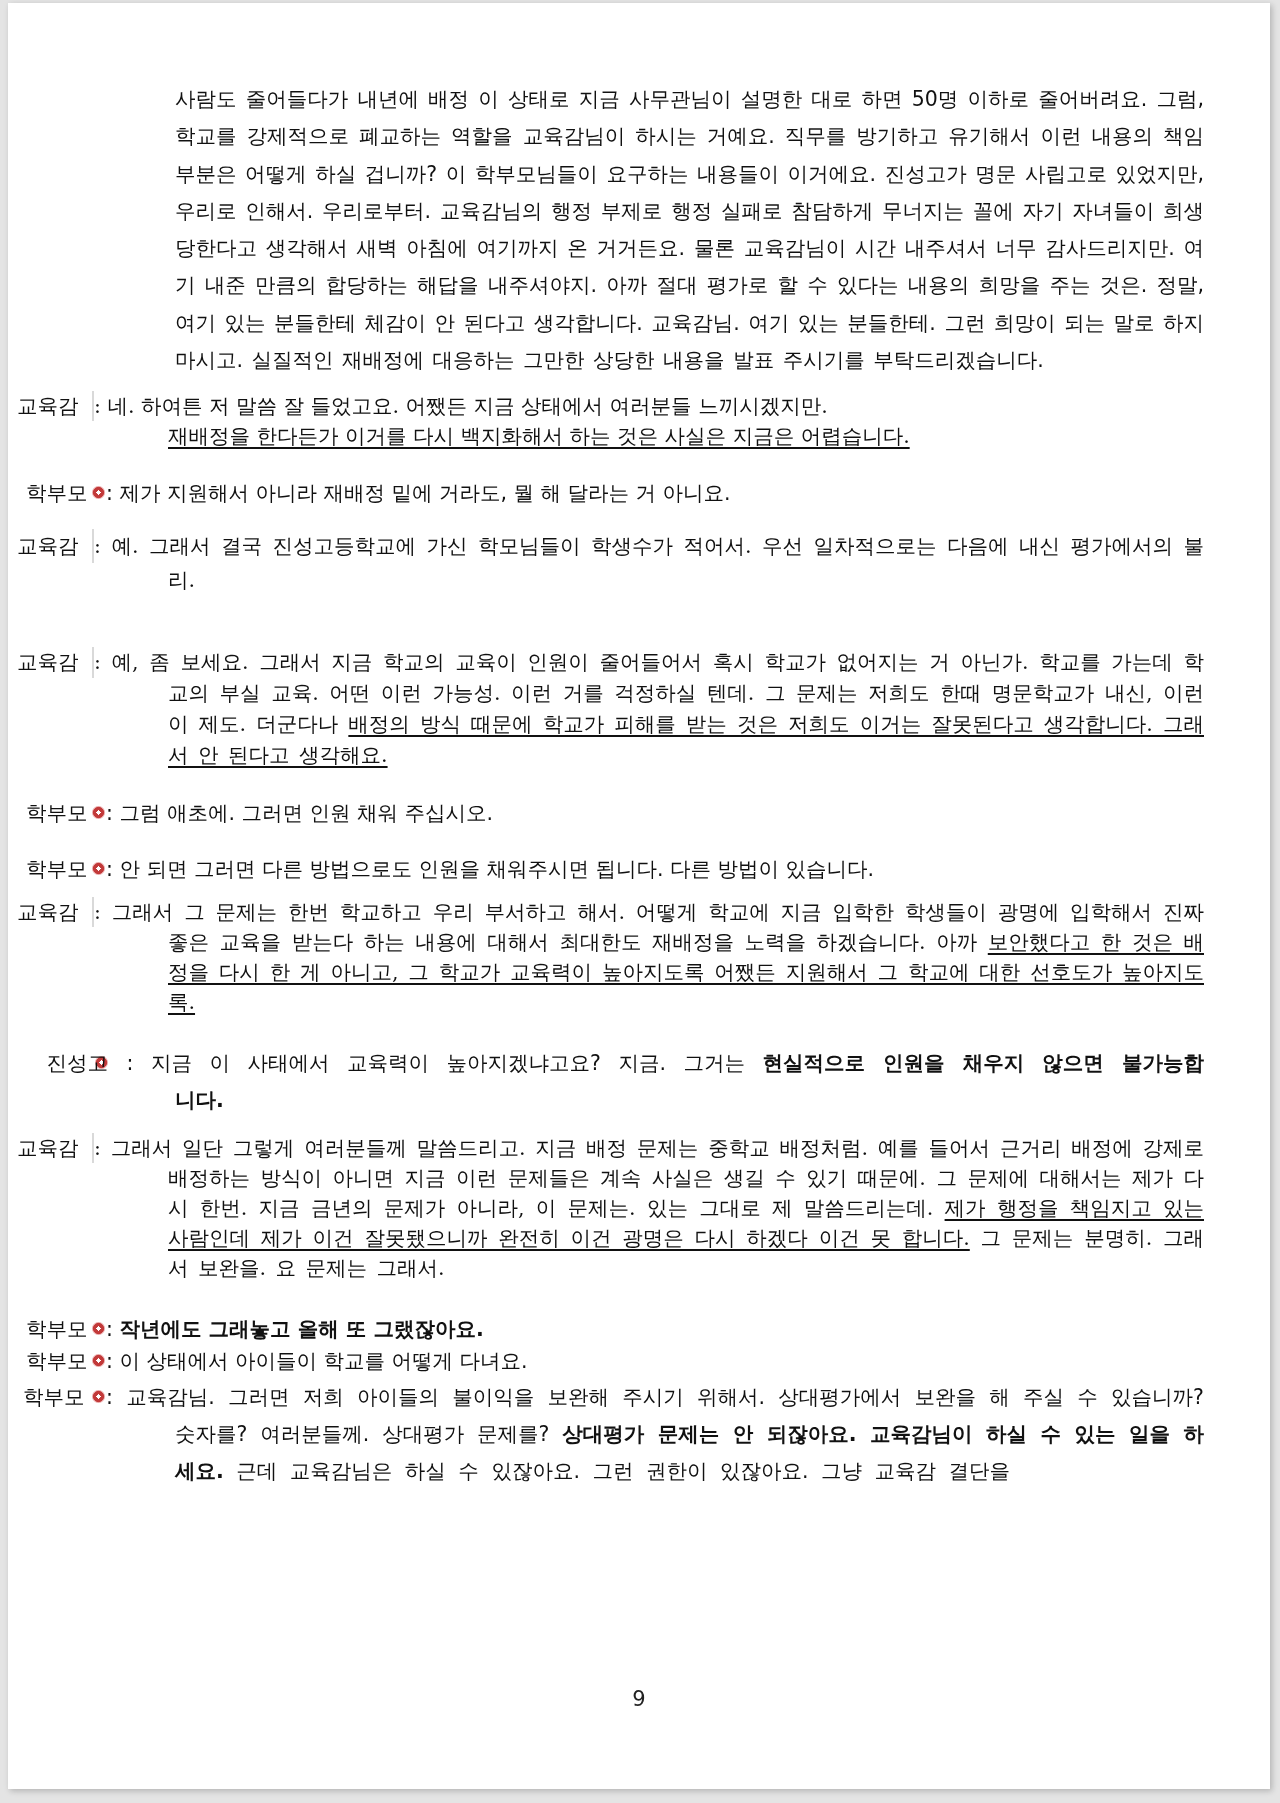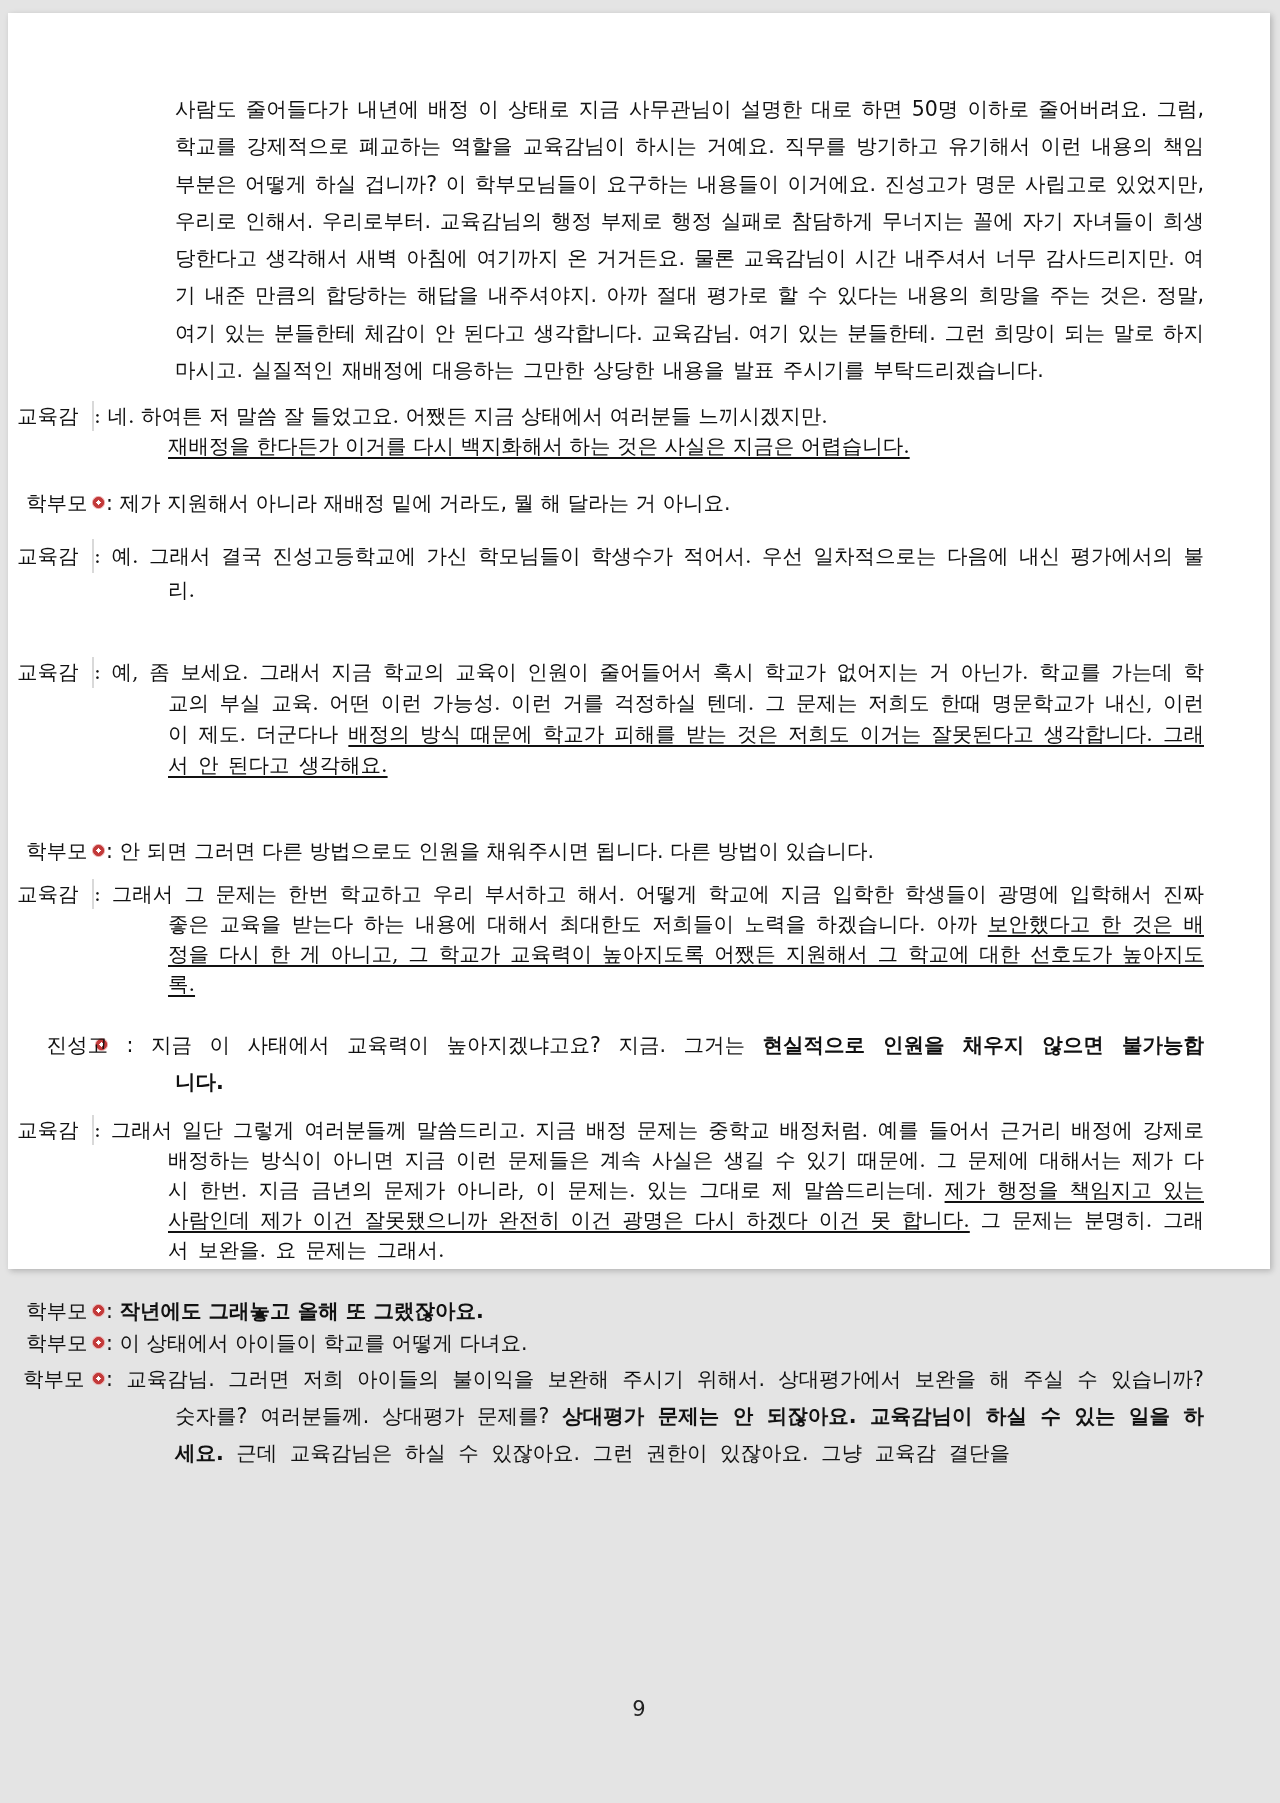--- a/index.html
+++ b/index.html
@@ -4,22 +4,22 @@
   <style>
     html, body { margin: 0; padding: 0; }
     body {
       width: 1280px; height: 1803px;
       background: #e4e4e4;
       position: relative;
       overflow: hidden;
     }
     .page {
       position: absolute;
-      left: 8px; top: 13px;
-      width: 1262px; height: 1256px;
+      left: 8px; top: 3px;
+      width: 1262px; height: 1786px;
       background: #ffffff;
       box-shadow: 2px 2px 6px rgba(0,0,0,0.22);
     }
     .content {
       position: absolute;
       left: 84px; top: 78px;
       width: 1112px;
       color: #111;
       font-size: 20.5px;
     }
@@ -105,34 +105,39 @@
 
     <div class="gap-m"></div>
 
     <div class="turn serif">
       <div class="hang para" style="line-height:31px; word-spacing:3px;">
         <span class="label label-official">교육감</span><span>: </span><span>예, 좀 보세요. 그래서 지금 학교의 교육이 인원이 줄어들어서 혹시 학교가 없어지는 거 아닌가. 학교를 가는데 학교의 부실 교육. 어떤 이런 가능성. 이런 거를 걱정하실 텐데. 그 문제는 저희도 한때 명문학교가 내신, 이런 이 제도. 더군다나</span> <u>배정의 방식 때문에 학교가 피해를 받는 것은 저희도 이거는 잘못된다고 생각합니다. 그래서 안 된다고 생각해요.</u>
       </div>
     </div>
     <div class="gap-l"></div>
 
+    <div class="turn sans">
+      <div class="hang-parent">
+        <span class="seal"></span><span class="label">학부모</span><span>: </span><span>그럼 애초에. 그러면 인원 채워 주십시오.</span>
+      </div>
+    </div>
     <div class="gap-s"></div>
 
     <div class="gap-s"></div>
 
     <div class="turn sans">
       <div class="hang-parent">
         <span class="seal"></span><span class="label">학부모</span><span>: </span><span>안 되면 그러면 다른 방법으로도 인원을 채워주시면 됩니다. 다른 방법이 있습니다.</span>
       </div>
     </div>
     <div class="gap-s"></div>
 
     <div class="turn serif">
       <div class="hang para" style="line-height:30px; word-spacing:3px;">
-        <span class="label label-official">교육감</span><span>: </span><span>그래서 그 문제는 한번 학교하고 우리 부서하고 해서. 어떻게 학교에 지금 입학한 학생들이 광명에 입학해서 진짜 좋은 교육을 받는다 하는 내용에 대해서 최대한도 저희들이 노력을 하겠습니다. 아까</span> <u>보안했다고 한 것은 배정을 다시 한 게 아니고, 그 학교가 교육력이 높아지도록 어쨌든 지원해서 그 학교에 대한 선호도가 높아지도록.</u>
+        <span class="label label-official">교육감</span><span>: </span><span>그래서 그 문제는 한번 학교하고 우리 부서하고 해서. 어떻게 학교에 지금 입학한 학생들이 광명에 입학해서 진짜 좋은 교육을 받는다 하는 내용에 대해서 최대한도 재배정을 노력을 하겠습니다. 아까</span> <u>보안했다고 한 것은 배정을 다시 한 게 아니고, 그 학교가 교육력이 높아지도록 어쨌든 지원해서 그 학교에 대한 선호도가 높아지도록.</u>
       </div>
     </div>
     <div class="gap-l"></div>
 
     <div class="turn sans">
       <div class="hang para" style="line-height:37px; word-spacing:10px; padding-left:83px; text-indent:-80px;">
         <span class="seal"></span> <span class="label">진성고</span><span>: </span><span>지금 이 사태에서 교육력이 높아지겠냐고요? 지금. 그거는</span> <b>현실적으로 인원을 채우지 않으면 불가능합니다.</b>
       </div>
     </div>
     <div class="gap-s"></div>

